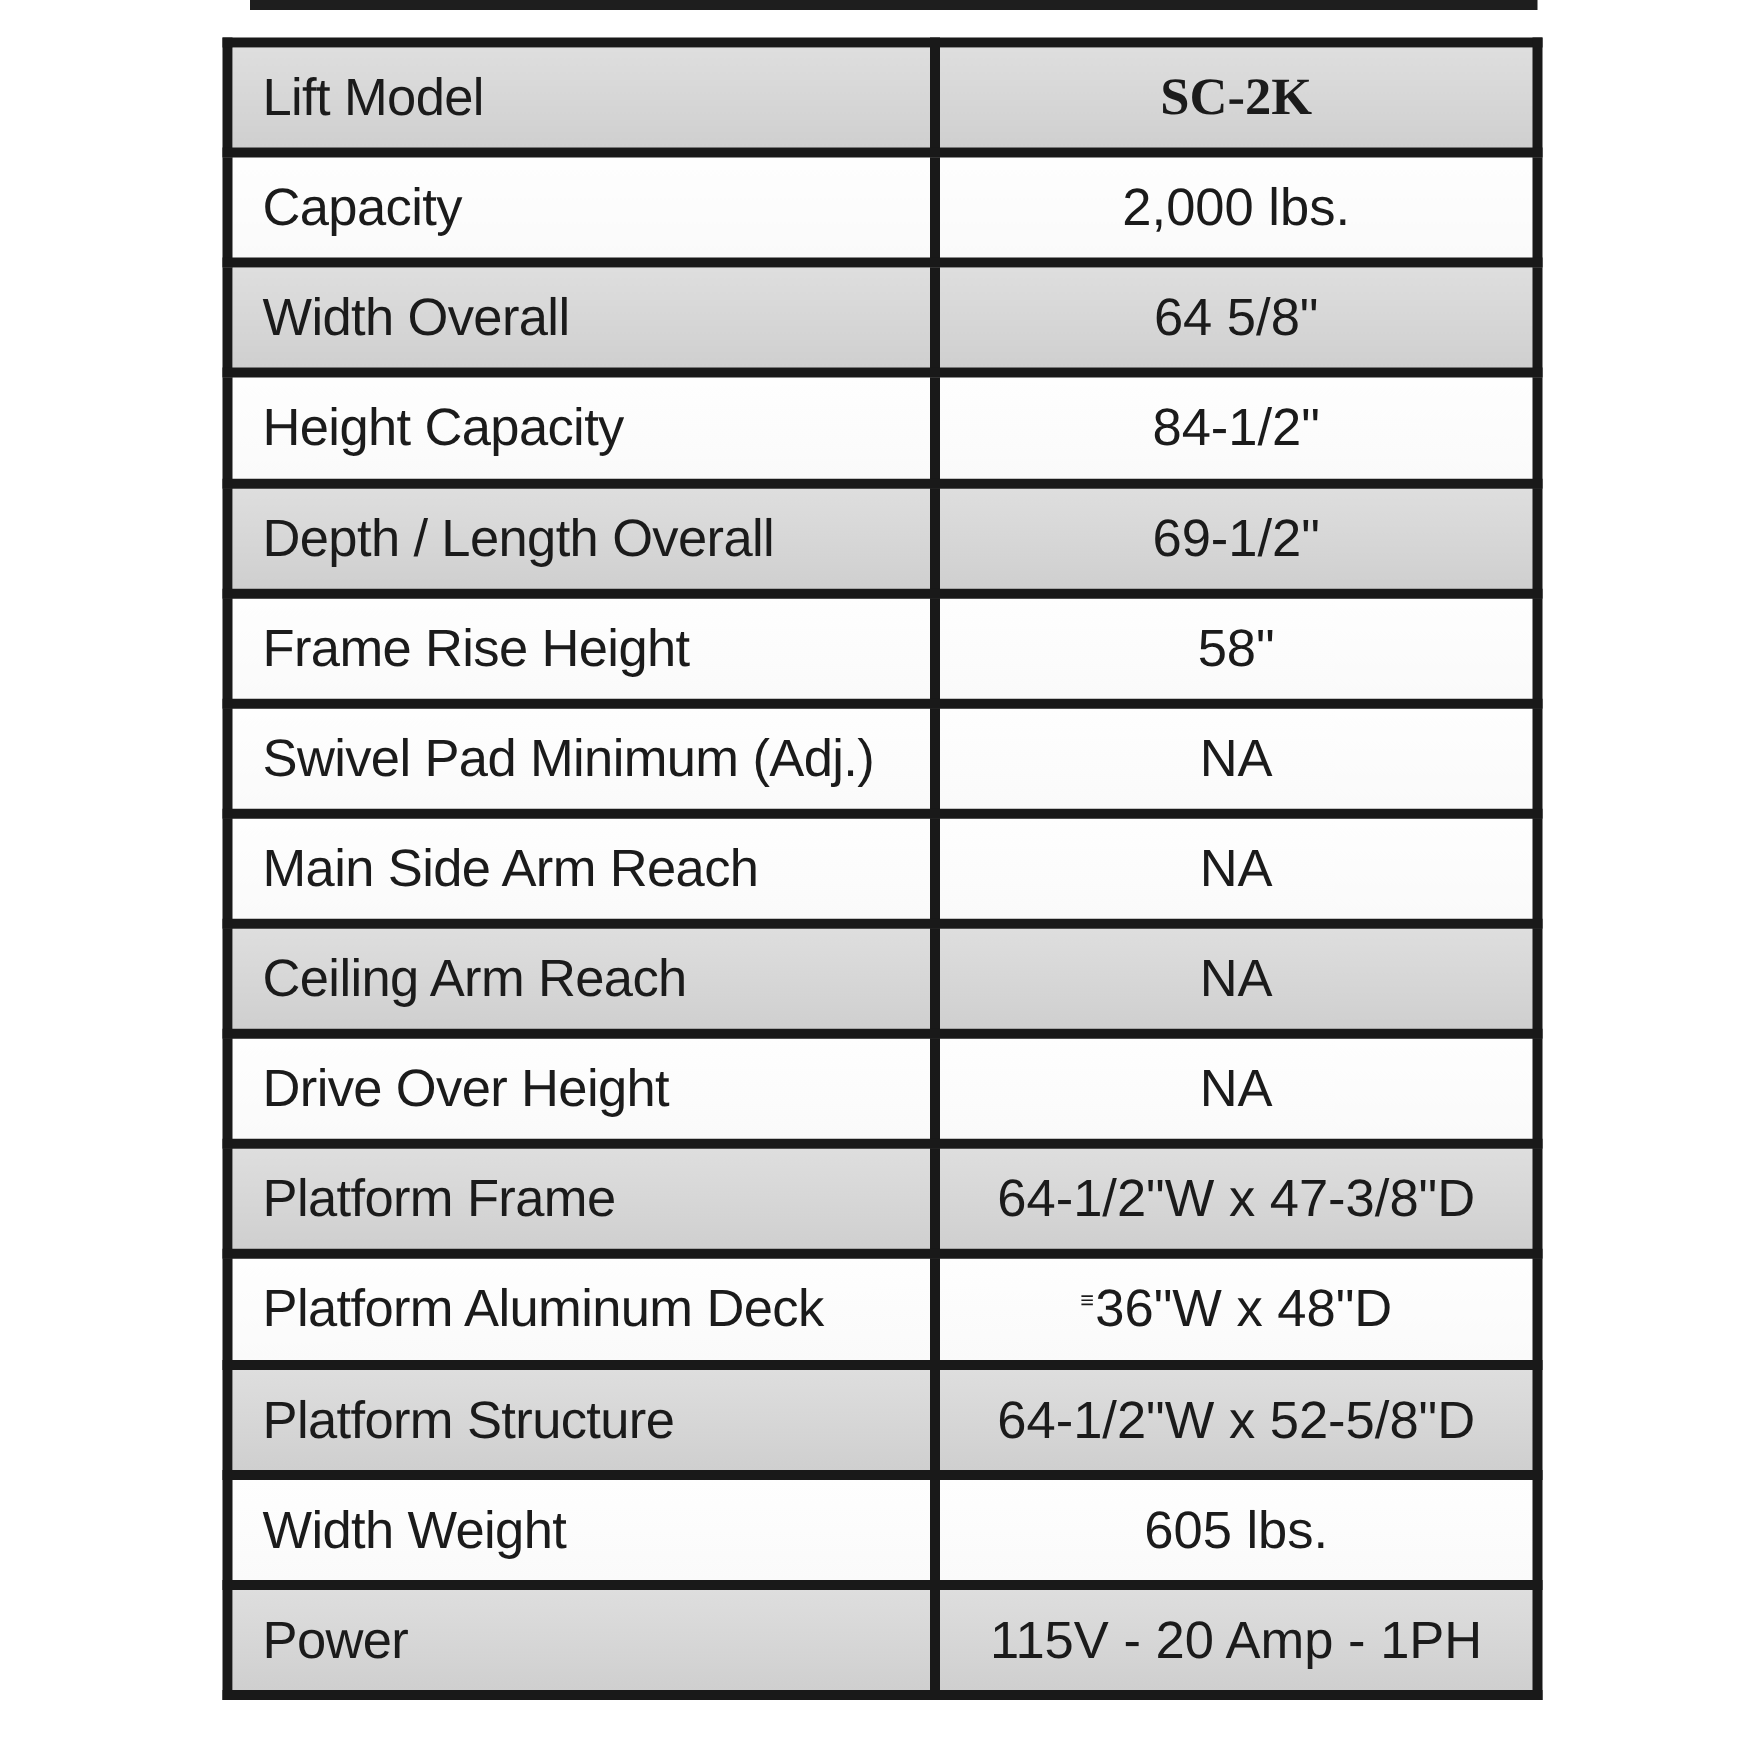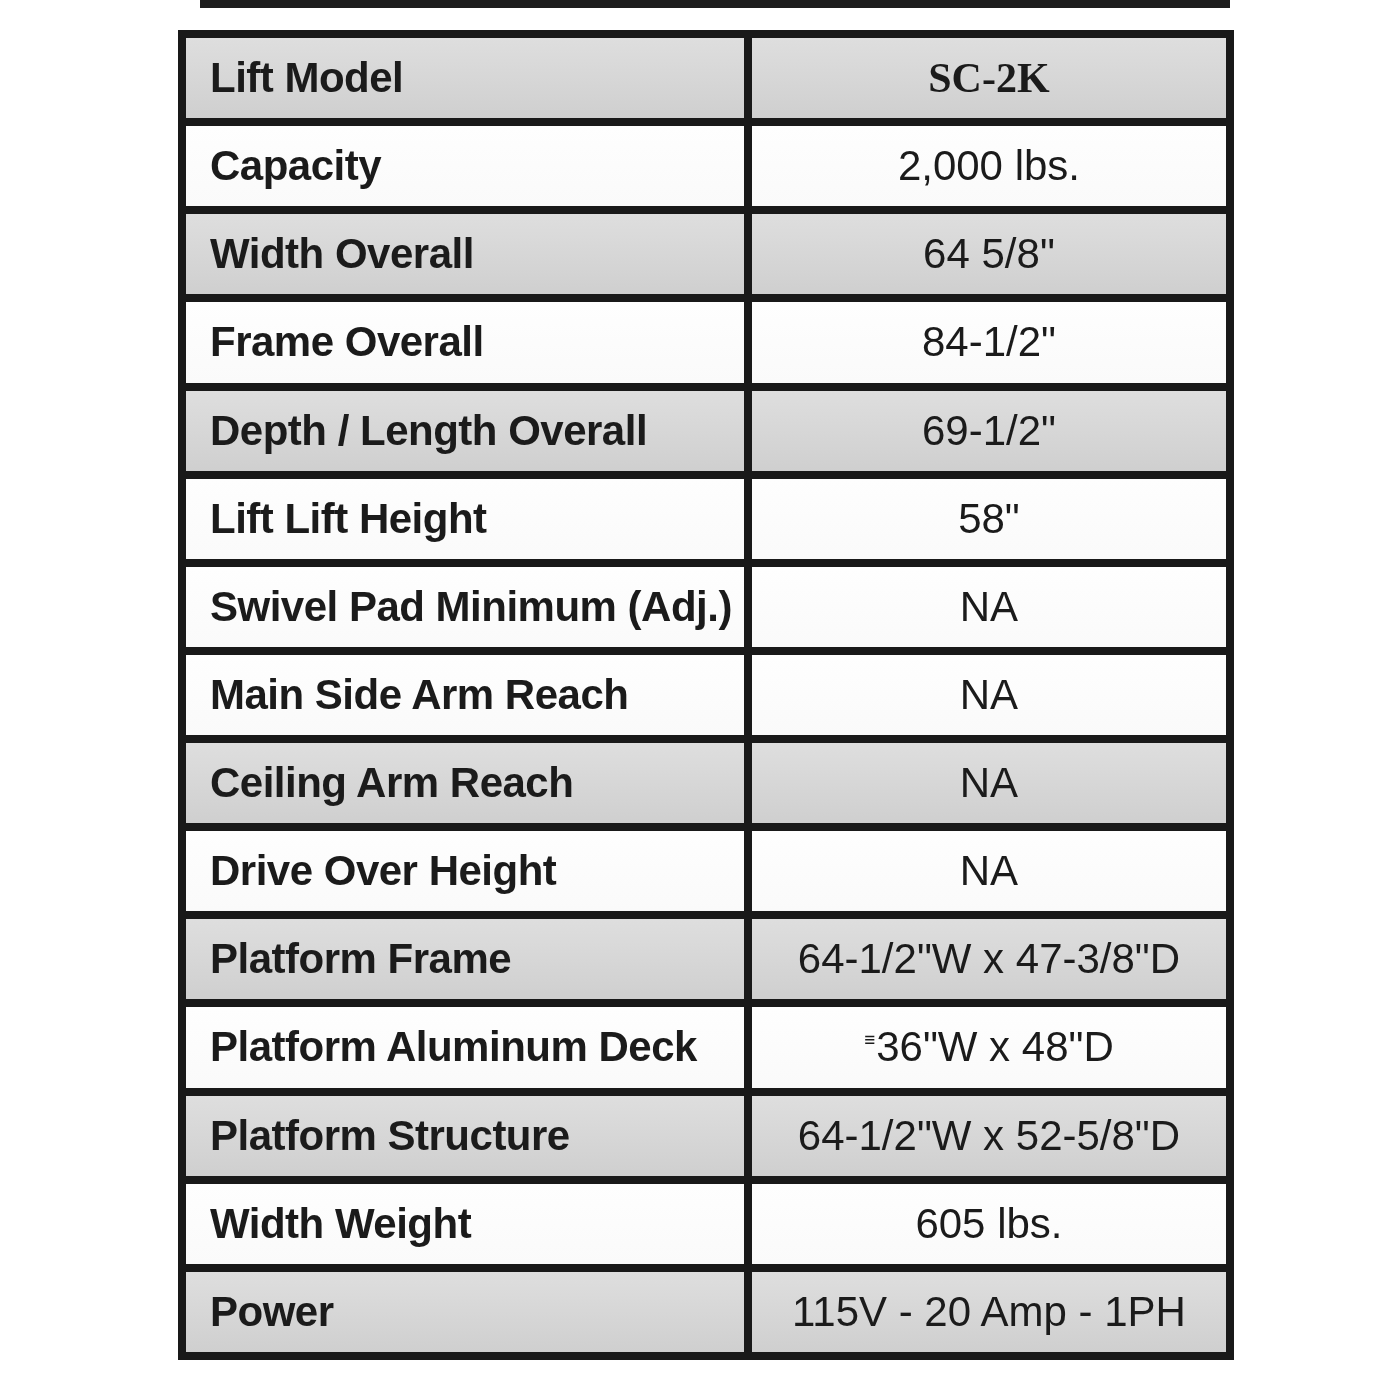--- a/index.html
+++ b/index.html
@@ -32,21 +32,21 @@
     color: #1b1b1b;
     font-size: 42px;
     overflow: hidden;
     white-space: nowrap;
   }
   table.spec-table tr { height: 70px; }
   td.label-cell {
     width: 54%;
     text-align: left;
     padding-left: 24px;
-    font-weight: 700;
+    font-weight: 400;
     letter-spacing: -0.5px;
   }
   td.value-cell {
     width: 46%;
     text-align: center;
     font-weight: 400;
   }
   td.value-cell.bold { font-weight: 700; font-family: Liberation Serif, serif; }
   tr.row-gray td  { background: linear-gradient(180deg, #dedede 0%, #d6d6d6 55%, #cfcfcf 100%); }
   tr.row-white td { background: linear-gradient(180deg, #fefefe 0%, #fafafa 100%); }
@@ -71,29 +71,29 @@
         </tr>
         <tr class="row-white">
           <td class="label-cell">Capacity</td>
           <td class="value-cell">2,000 lbs.</td>
         </tr>
         <tr class="row-gray">
           <td class="label-cell">Width Overall</td>
           <td class="value-cell">64 5/8"</td>
         </tr>
         <tr class="row-white">
-          <td class="label-cell">Frame Overall</td>
+          <td class="label-cell">Height Capacity</td>
           <td class="value-cell">84-1/2"</td>
         </tr>
         <tr class="row-gray">
           <td class="label-cell">Depth / Length Overall</td>
           <td class="value-cell">69-1/2"</td>
         </tr>
         <tr class="row-white">
-          <td class="label-cell">Lift Lift Height</td>
+          <td class="label-cell">Frame Rise Height</td>
           <td class="value-cell">58"</td>
         </tr>
         <tr class="row-white">
           <td class="label-cell">Swivel Pad Minimum (Adj.)</td>
           <td class="value-cell">NA</td>
         </tr>
         <tr class="row-white">
           <td class="label-cell">Main Side Arm Reach</td>
           <td class="value-cell">NA</td>
         </tr>

